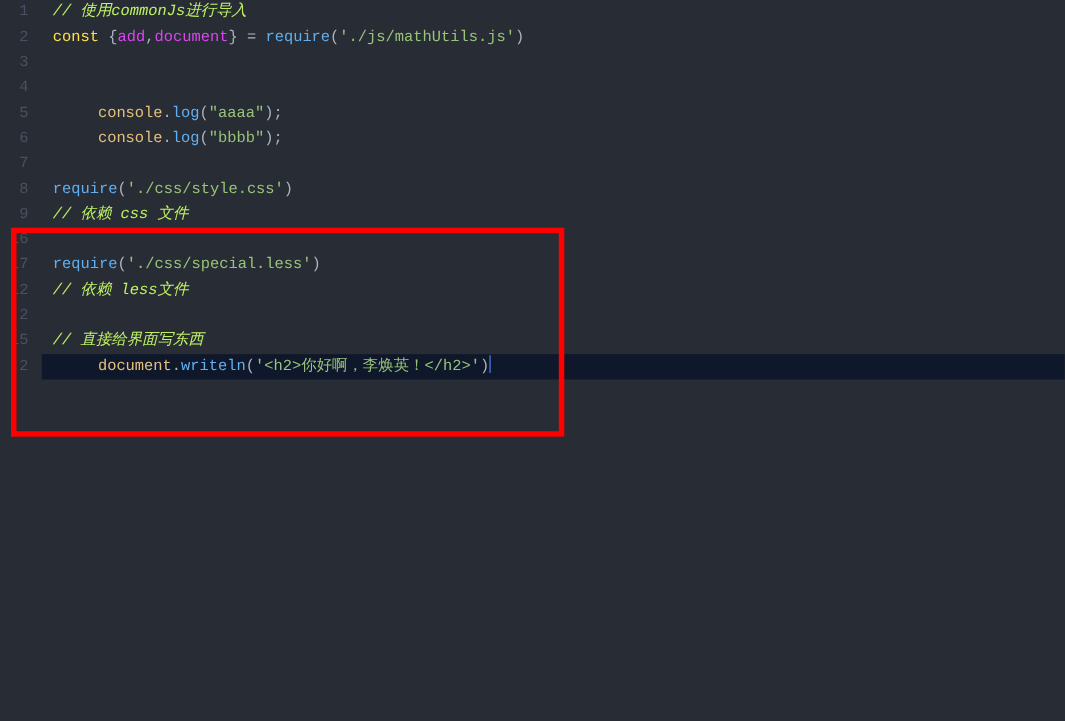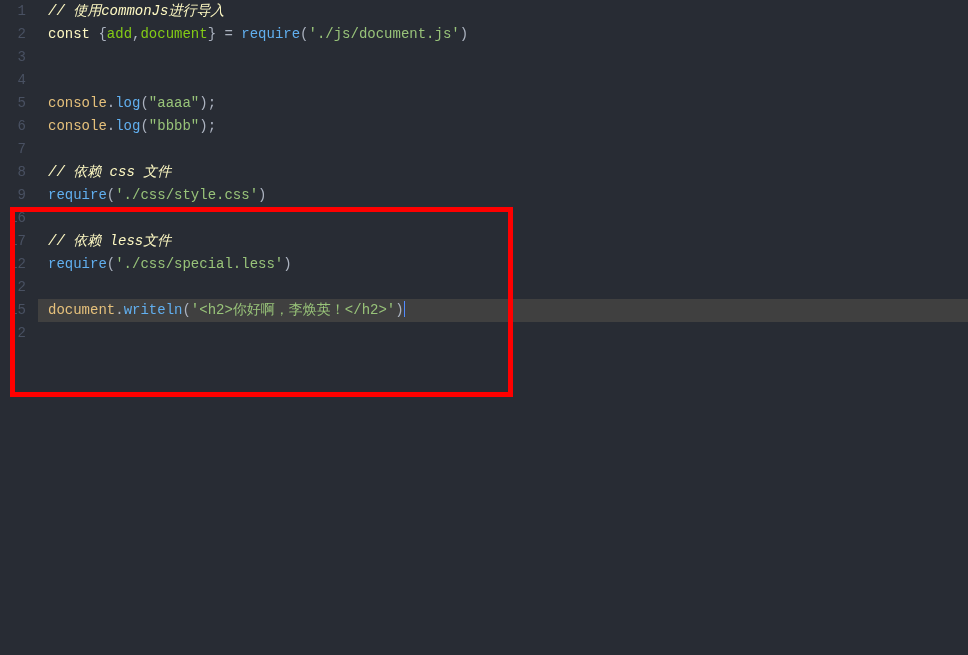--- a/index.html
+++ b/index.html
@@ -37,29 +37,29 @@
       flex: 1;
       position: relative;
     }
     .code-line {
       height: 23px;
       line-height: 23px;
       white-space: pre;
       padding-left: 10px;
     }
     .code-line.active {
-      background: #404040;
+      background: #0f172a;
     }
-    .c-comment { color: #fef9c3; font-style: italic; }
-    .c-keyword { color: #fef9c3; }
+    .c-comment { color: #bef264; font-style: italic; }
+    .c-keyword { color: #fde047; }
     .c-default { color: #abb2bf; }
-    .c-variable { color: #84cc16; }
+    .c-variable { color: #d946ef; }
     .c-func { color: #61afef; }
     .c-string { color: #98c379; }
-    .c-object { color: #e5c07b; }
+    .c-object { color: #e5c07b; margin-left: 41px; }
     .highlight-box {
       position: absolute;
       border: 5px solid #ff0000;
       pointer-events: none;
       z-index: 10;
     }
     .cursor {
       display: inline-block;
       width: 1px;
       height: 16px;
@@ -85,29 +85,30 @@
       <div class="gutter-line">9</div>
       <div class="gutter-line">16</div>
       <div class="gutter-line">17</div>
       <div class="gutter-line">12</div>
       <div class="gutter-line">2</div>
       <div class="gutter-line">15</div>
       <div class="gutter-line">2</div>
     </div>
   <div class="code-area" id="code-area">
       <div class="code-line"><span class="c-comment">// 使用commonJs进行导入</span></div>
-      <div class="code-line"><span class="c-keyword">const</span><span class="c-default"> {</span><span class="c-variable">add</span><span class="c-default">,</span><span class="c-variable">document</span><span class="c-default">} = </span><span class="c-func">require</span><span class="c-default">(</span><span class="c-string">'./js/document.js'</span><span class="c-default">)</span></div>
+      <div class="code-line"><span class="c-keyword">const</span><span class="c-default"> {</span><span class="c-variable">add</span><span class="c-default">,</span><span class="c-variable">document</span><span class="c-default">} = </span><span class="c-func">require</span><span class="c-default">(</span><span class="c-string">'./js/mathUtils.js'</span><span class="c-default">)</span></div>
       <div class="code-line"></div>
       <div class="code-line"></div>
       <div class="code-line"><span class="c-object">console</span><span class="c-default">.</span><span class="c-func">log</span><span class="c-default">(</span><span class="c-string">"aaaa"</span><span class="c-default">);</span></div>
       <div class="code-line"><span class="c-object">console</span><span class="c-default">.</span><span class="c-func">log</span><span class="c-default">(</span><span class="c-string">"bbbb"</span><span class="c-default">);</span></div>
       <div class="code-line"></div>
+      <div class="code-line"><span class="c-func">require</span><span class="c-default">(</span><span class="c-string">'./css/style.css'</span><span class="c-default">)</span></div>
       <div class="code-line"><span class="c-comment">// 依赖 css 文件</span></div>
-      <div class="code-line"><span class="c-func">require</span><span class="c-default">(</span><span class="c-string">'./css/style.css'</span><span class="c-default">)</span></div>
       <div class="code-line"></div>
+      <div class="code-line"><span class="c-func">require</span><span class="c-default">(</span><span class="c-string">'./css/special.less'</span><span class="c-default">)</span></div>
       <div class="code-line"><span class="c-comment">// 依赖 less文件</span></div>
-      <div class="code-line"><span class="c-func">require</span><span class="c-default">(</span><span class="c-string">'./css/special.less'</span><span class="c-default">)</span></div>
       <div class="code-line"></div>
+      <div class="code-line"><span class="c-comment">// 直接给界面写东西</span></div>
       <div class="code-line active"><span class="c-object">document</span><span class="c-default">.</span><span class="c-func">writeln</span><span class="c-default">(</span><span class="c-string">'&lt;h2&gt;你好啊，李焕英！&lt;/h2&gt;'</span><span class="c-default">)</span><span class="cursor"></span></div>
     </div>
 </div>
 
 <div class="highlight-box" id="highlight-box" style="top: 207px; left: 10px; width: 503px; height: 190px;"></div>
 
 </body></html>

